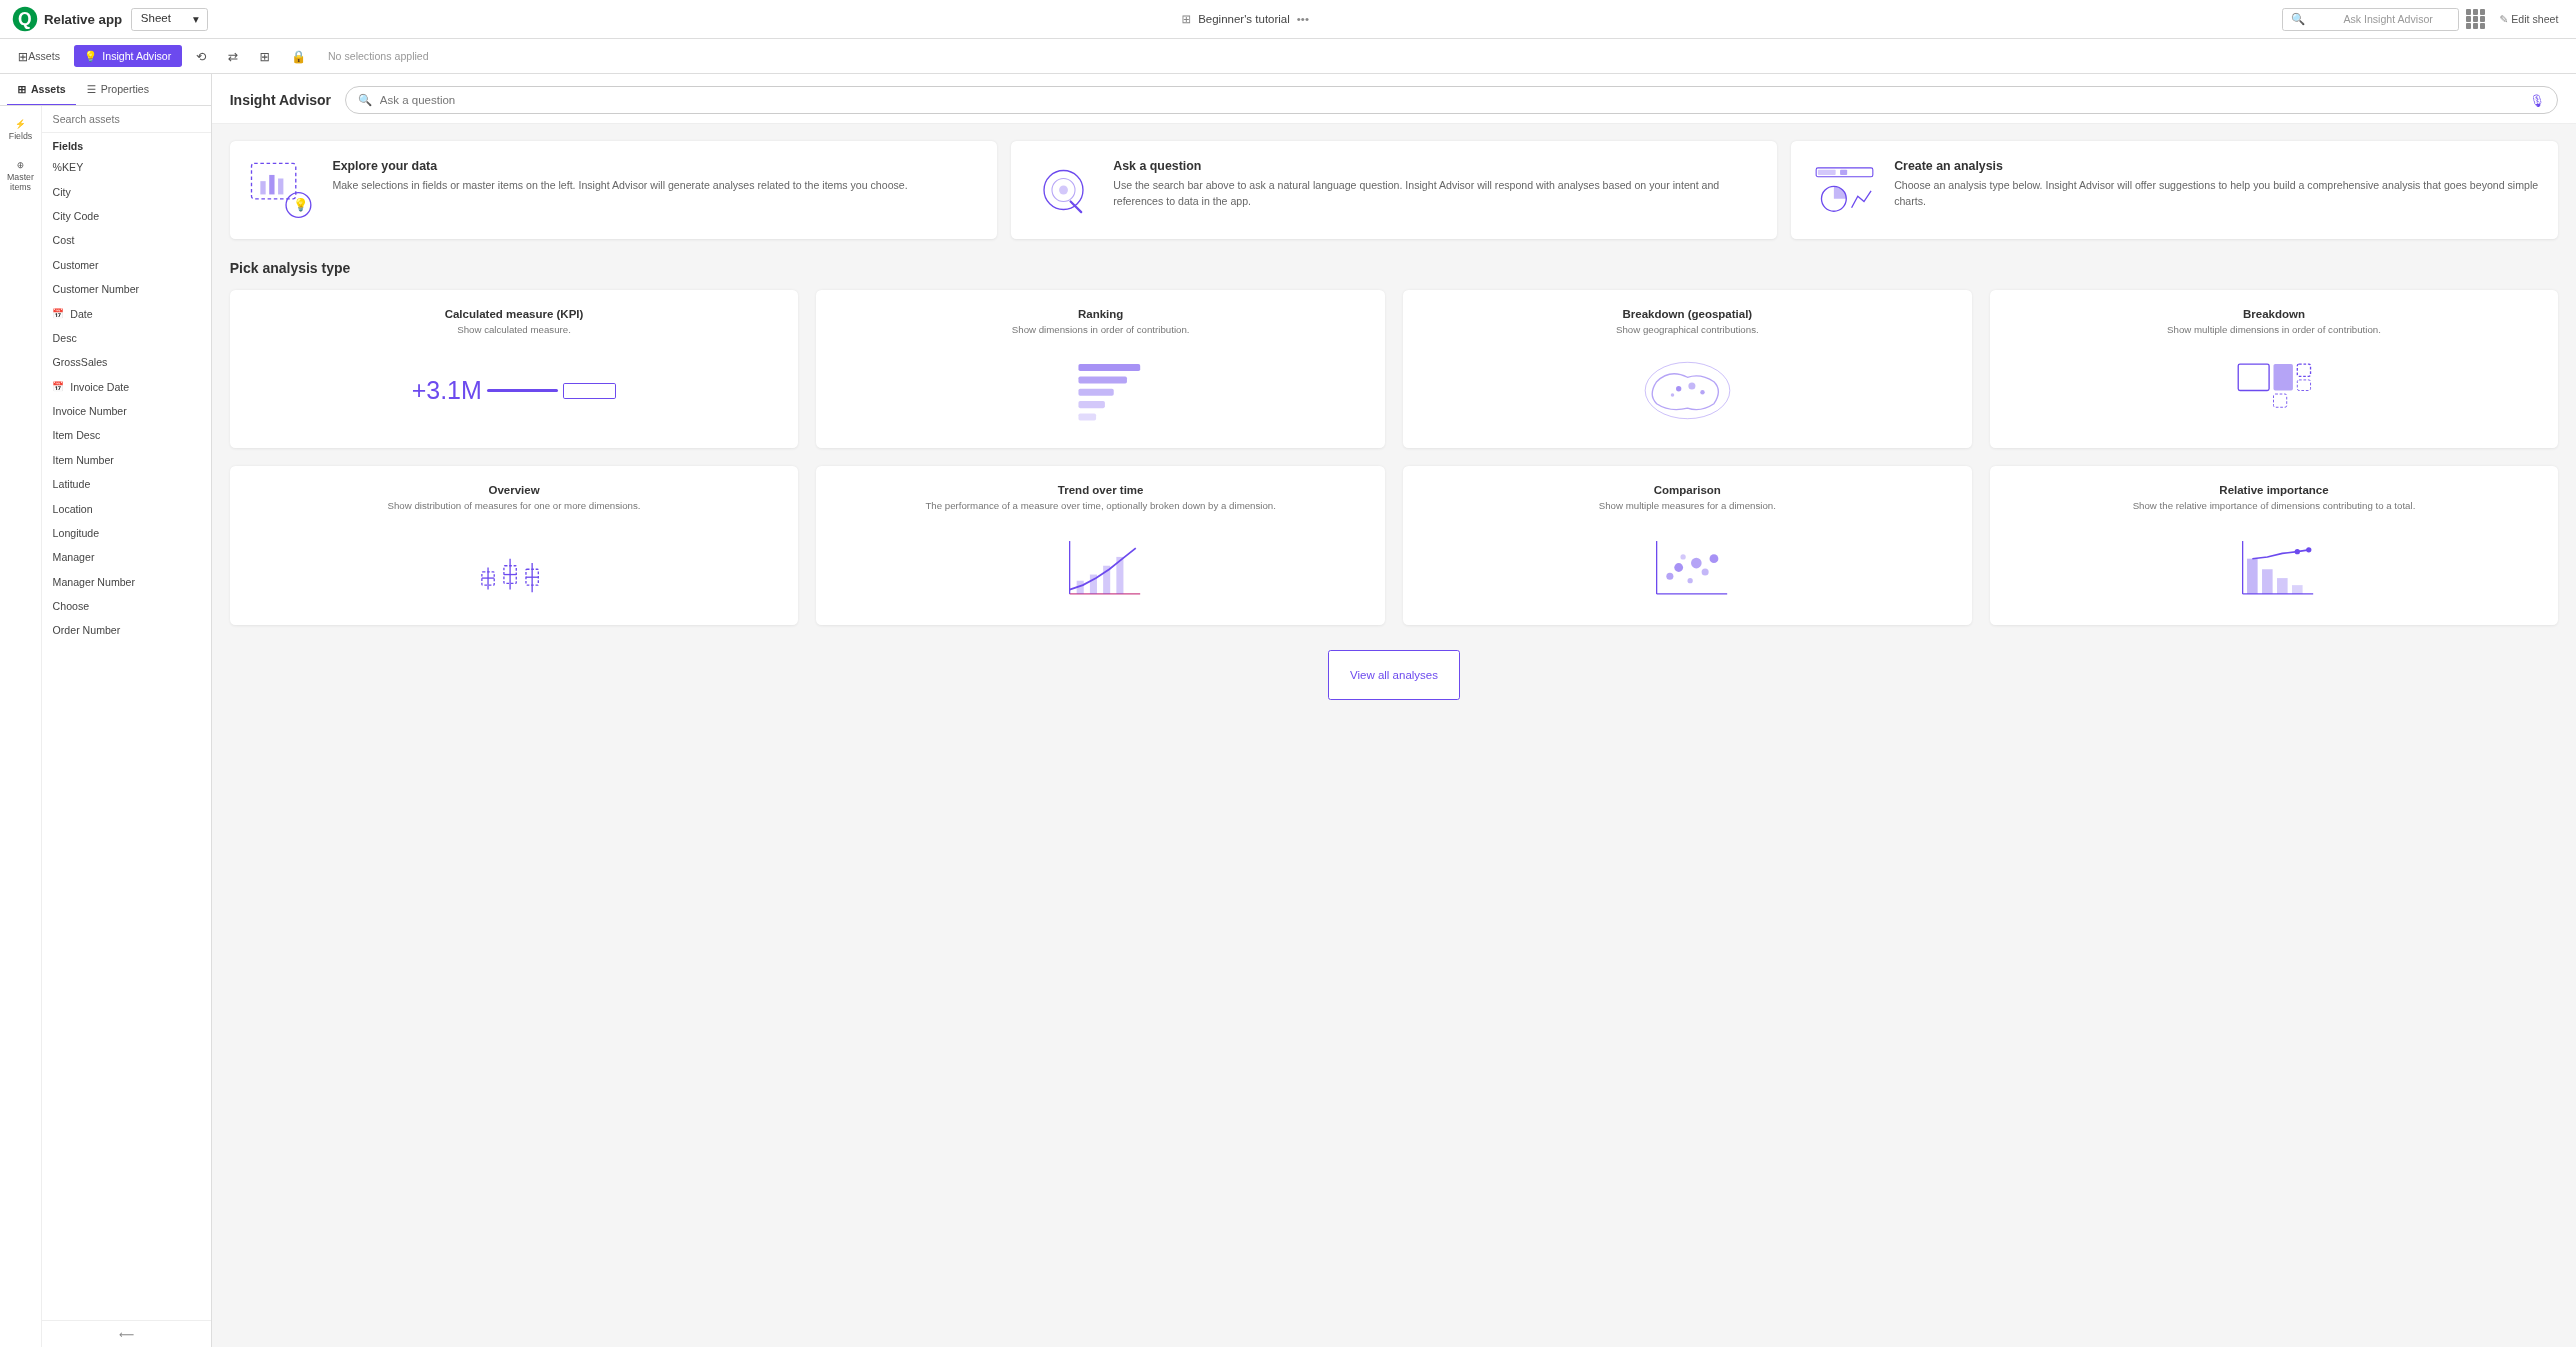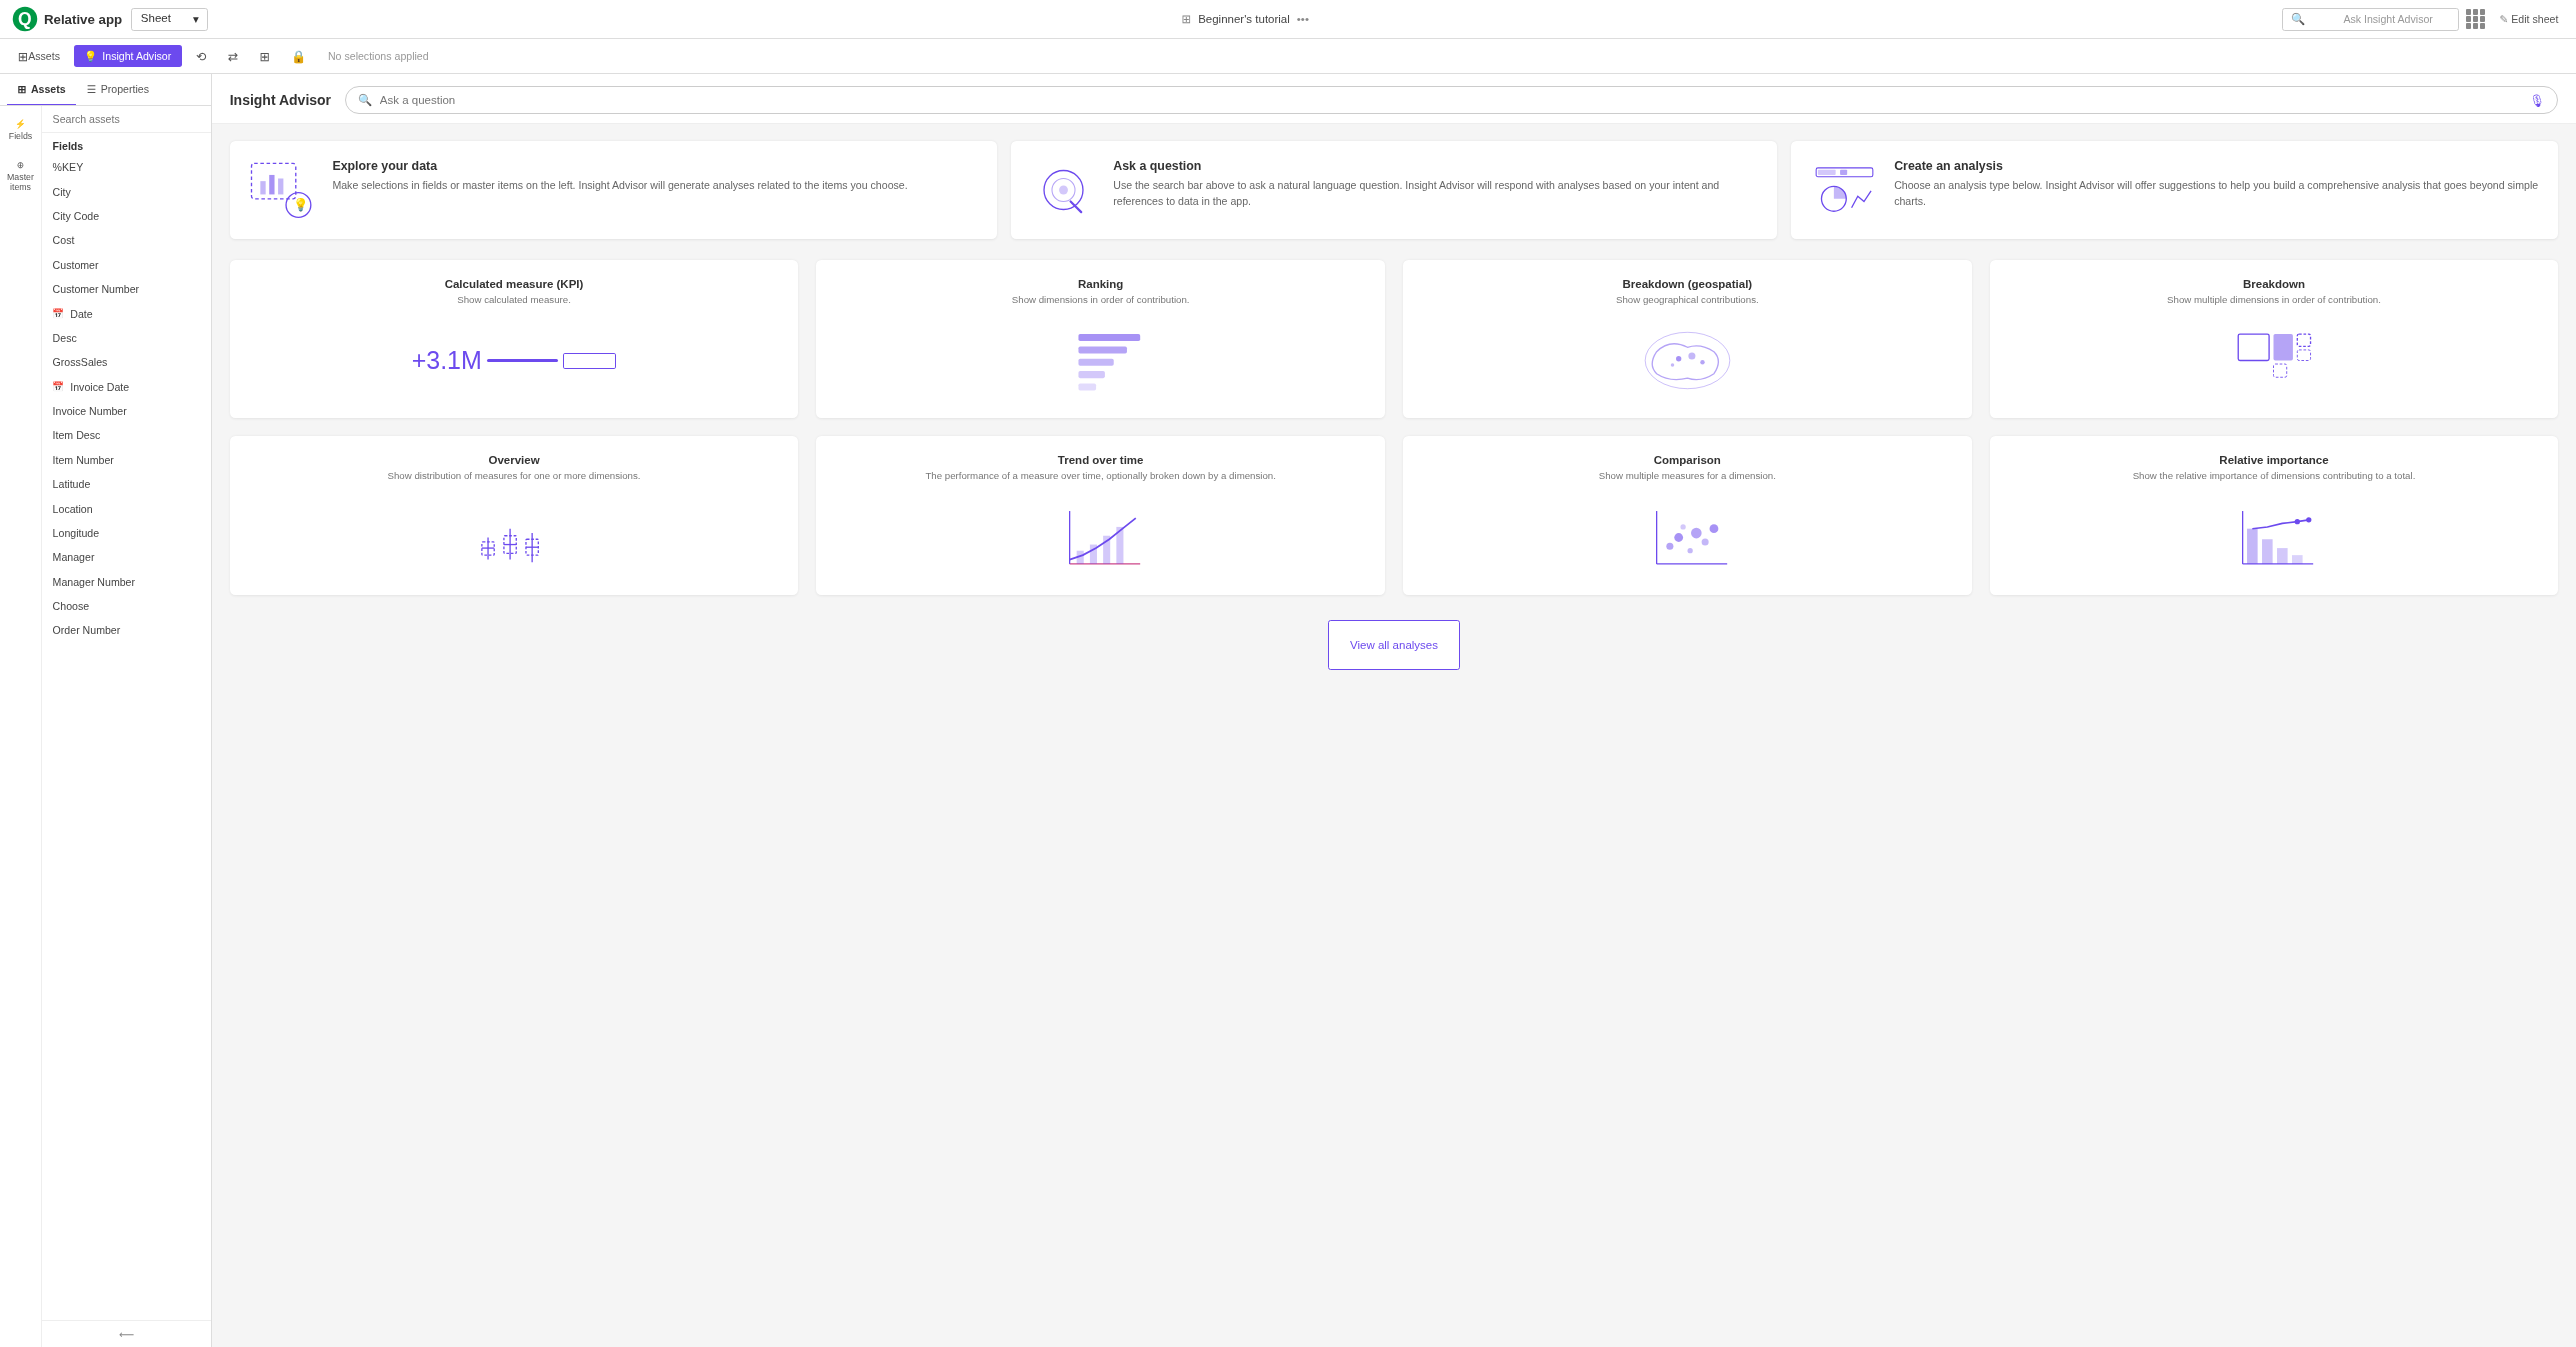--- a/index.html
+++ b/index.html
@@ -665,20 +665,21 @@
             </svg>
           </div>
           <div class="card-text">
             <h3>Create an analysis</h3>
             <p>Choose an analysis type below. Insight Advisor will offer suggestions to help you build a comprehensive analysis that goes beyond simple charts.</p>
           </div>
         </div>
 
       </div>
 
+      <div class="section-title">Pick analysis type</div>
 
       <div class="analysis-grid">
 
         <div class="analysis-card">
           <h4>Calculated measure (KPI)</h4>
           <p>Show calculated measure.</p>
           <div class="analysis-visual">
             <div class="kpi-visual">
               <div style="font-size:25px;color:#6c4aee;font-weight:300;">+3.1M</div>
               <div class="kpi-bar"></div>

